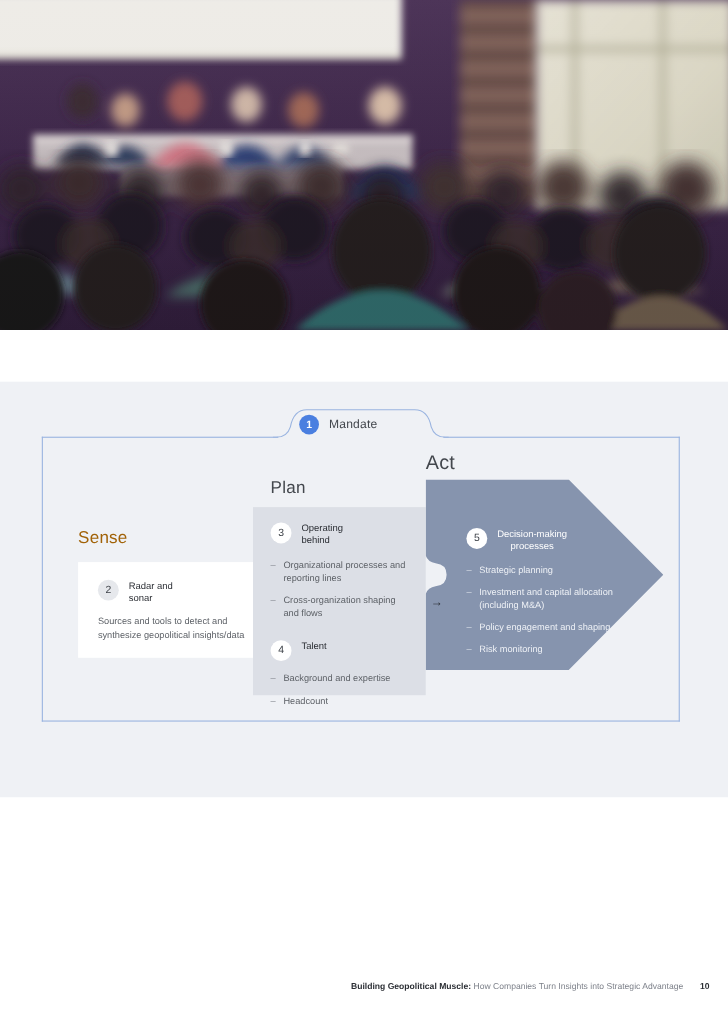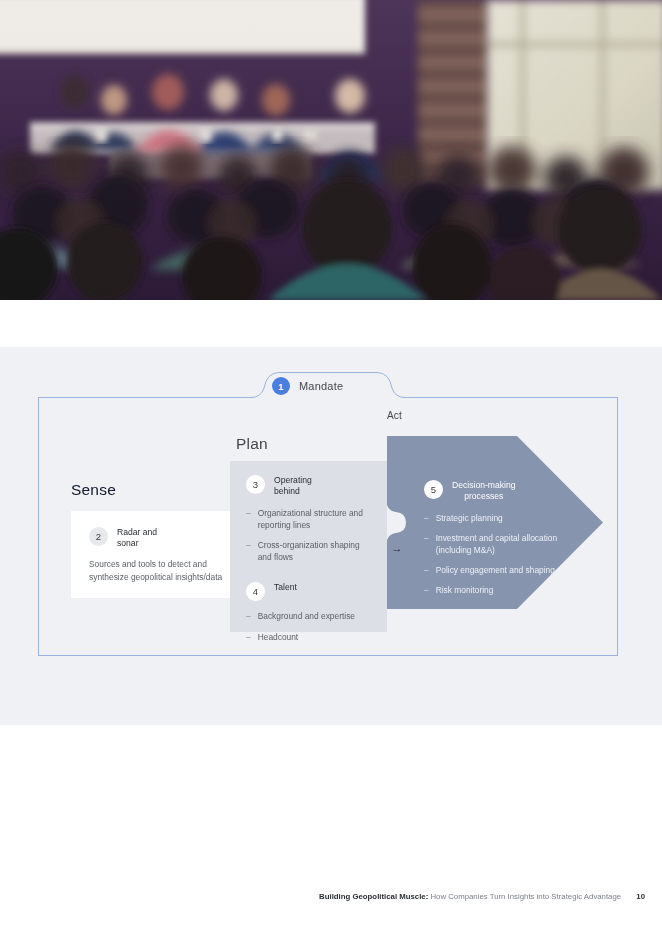--- a/index.html
+++ b/index.html
@@ -50,48 +50,48 @@
     display:flex;align-items:center;gap:9px;
   }
   .badge{
     border-radius:50%;display:flex;align-items:center;justify-content:center;
     font-weight:700;flex:0 0 auto;
   }
   .badge-1{width:18px;height:18px;background:#4a7fe0;color:#ffffff;font-size:9.5px;}
   .mandate-label{font-size:11px;color:#43474d;font-weight:400;letter-spacing:.2px;}
 
   
-  .sense-title{position:absolute;left:71px;top:134px;font-size:15.5px;color:#0f172a;font-weight:400;letter-spacing:.2px;}
+  .sense-title{position:absolute;left:71px;top:134px;font-size:15.5px;color:#a16207;font-weight:400;letter-spacing:.2px;}
   .sense-card{
     position:absolute;left:71px;top:164px;width:180px;height:87px;background:#ffffff;
   }
   .sense-head{position:absolute;left:18px;top:16px;display:flex;align-items:flex-start;gap:9px;}
   .badge-2{width:19px;height:19px;background:#e6e8ec;color:#3c4047;font-size:9.5px;font-weight:400;}
   .hd-text{font-size:8.6px;font-weight:400;color:#2a2d33;line-height:1.32;}
   .sense-body{
     position:absolute;left:18px;top:47px;width:152px;
     font-size:8.4px;color:#5c6066;line-height:1.55;
   }
 
   
-  .plan-title{position:absolute;left:236px;top:88px;font-size:15.5px;color:#43474d;font-weight:400;letter-spacing:.2px;}
+  .plan-title{position:absolute;left:246px;top:88px;font-size:15.5px;color:#43474d;font-weight:400;letter-spacing:.2px;}
   .plan-panel{position:absolute;left:230px;top:114px;width:157px;height:171px;background:#dcdfe6;}
   .plan-inner{position:absolute;left:16px;top:14px;width:128px;}
 
   .item-head{display:flex;align-items:flex-start;gap:9px;}
   .badge-w{width:19px;height:19px;background:#ffffff;color:#3c4047;font-size:9.5px;font-weight:400;}
   .bullets{margin:9px 0 0 0;padding:0;list-style:none;}
   .bullets li{
     display:flex;gap:7px;font-size:8.4px;color:#5c6066;line-height:1.45;margin-bottom:8px;
   }
   .bullets li .dash{flex:0 0 auto;color:#8a8e95;}
   .gap{height:11px;}
 
   
-  .act-title{position:absolute;left:387px;top:63px;font-size:10px;color:#43474d;font-weight:400;letter-spacing:.2px;text-align:right;}
+  .act-title{position:absolute;left:387px;top:63px;font-size:18px;color:#43474d;font-weight:400;letter-spacing:.2px;text-align:right;}
   .act-shape{position:absolute;left:387px;top:89px;width:216px;height:173px;}
   .act-shape svg{display:block;}
   .act-content{position:absolute;left:424px;top:133px;width:140px;}
   .badge-5{width:19px;height:19px;background:#ffffff;color:#3c4047;font-size:9.5px;font-weight:400;}
   .act-content .hd-text{color:#ffffff;text-align:center;}
   .act-content .bullets li{color:#eef1f6;}
   .act-content .bullets li .dash{color:#d7dde7;}
   .arrow-glyph{
     position:absolute;left:389px;top:540px;width:16px;height:16px;
     font-size:11px;color:#23262b;line-height:16px;text-align:center;
@@ -307,21 +307,21 @@
         <div class="item-head">
           <span class="badge badge-w">3</span>
           <span class="hd-text">
             <span>Operating</span><br>
             <span>behind</span>
           </span>
         </div>
         <ul class="bullets">
           <li>
               <span class="dash">–</span>
-              <span>Organizational structure and reporting lines</span>
+              <span>Organizational processes and reporting lines</span>
             </li>
           <li>
               <span class="dash">–</span>
               <span>Cross-organization shaping and flows</span>
             </li>
         </ul>
 
         <div class="gap"></div>
 
         <div class="item-head">

